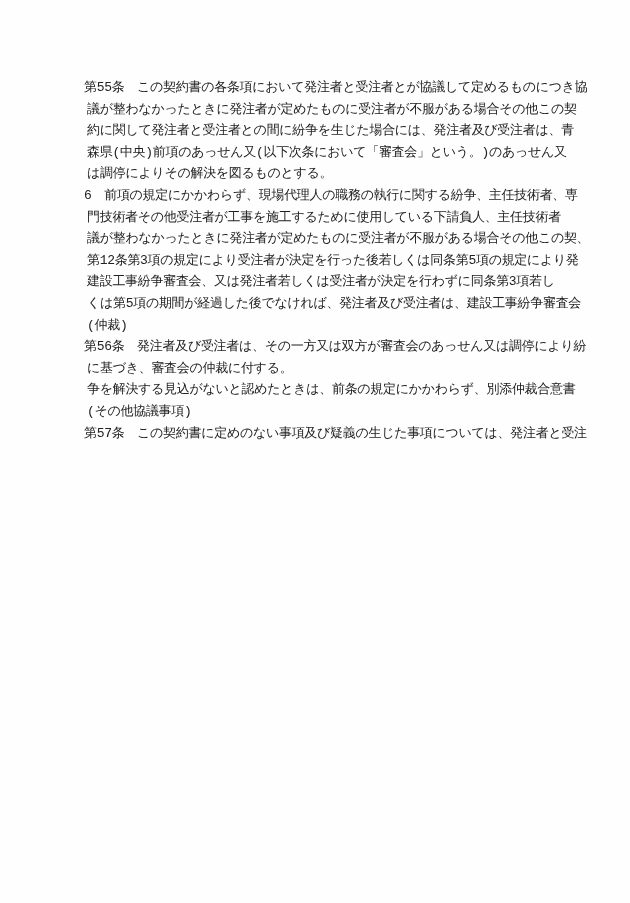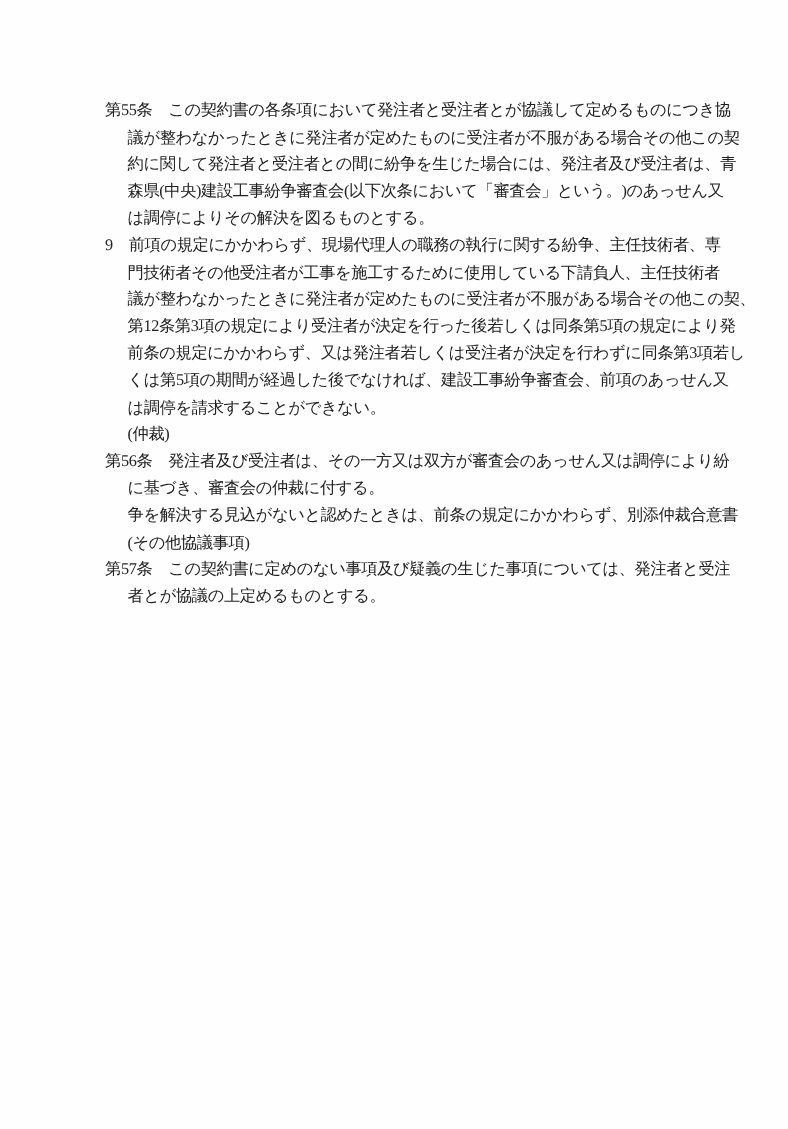--- a/index.html
+++ b/index.html
@@ -21,43 +21,42 @@
     left: 84px;
     top: 77px;
     width: 490px;
     font-size: 13px;
     line-height: 21.6px;
   }
   .line {
     white-space: pre;
     letter-spacing: -0.3px;
     height: 21.6px;
+    font-family: Liberation Mono, monospace;
   }
   .indent-1 {
-    margin-left: 18px;
+    margin-left: 3px;
   }
 </style>
 </head>
 <body>
 
 <div class="page">
   <div class="textblock">
     <div class="line indent-0">第55条　この契約書の各条項において発注者と受注者とが協議して定めるものにつき協</div>
     <div class="line indent-1">議が整わなかったときに発注者が定めたものに受注者が不服がある場合その他この契</div>
     <div class="line indent-1">約に関して発注者と受注者との間に紛争を生じた場合には、発注者及び受注者は、青</div>
-    <div class="line indent-1">森県(中央)建設工事紛争審査会(以下次条において「審査会」という。)のあっせん又</div>
+    <div class="line indent-1">森県(中央)前項のあっせん又(以下次条において「審査会」という。)のあっせん又</div>
     <div class="line indent-1">は調停によりその解決を図るものとする。</div>
-    <div class="line indent-0">9　前項の規定にかかわらず、現場代理人の職務の執行に関する紛争、主任技術者、専</div>
+    <div class="line indent-0">6　前項の規定にかかわらず、現場代理人の職務の執行に関する紛争、主任技術者、専</div>
     <div class="line indent-1">門技術者その他受注者が工事を施工するために使用している下請負人、主任技術者</div>
     <div class="line indent-1">議が整わなかったときに発注者が定めたものに受注者が不服がある場合その他この契、</div>
     <div class="line indent-1">第12条第3項の規定により受注者が決定を行った後若しくは同条第5項の規定により発</div>
-    <div class="line indent-1">前条の規定にかかわらず、又は発注者若しくは受注者が決定を行わずに同条第3項若し</div>
-    <div class="line indent-1">くは第5項の期間が経過した後でなければ、建設工事紛争審査会、前項のあっせん又</div>
-    <div class="line indent-1">は調停を請求することができない。</div>
+    <div class="line indent-1">建設工事紛争審査会、又は発注者若しくは受注者が決定を行わずに同条第3項若し</div>
+    <div class="line indent-1">くは第5項の期間が経過した後でなければ、発注者及び受注者は、建設工事紛争審査会</div>
     <div class="line indent-1">(仲裁)</div>
     <div class="line indent-0">第56条　発注者及び受注者は、その一方又は双方が審査会のあっせん又は調停により紛</div>
     <div class="line indent-1">に基づき、審査会の仲裁に付する。</div>
     <div class="line indent-1">争を解決する見込がないと認めたときは、前条の規定にかかわらず、別添仲裁合意書</div>
     <div class="line indent-1">(その他協議事項)</div>
     <div class="line indent-0">第57条　この契約書に定めのない事項及び疑義の生じた事項については、発注者と受注</div>
-    <div class="line indent-1">者とが協議の上定めるものとする。</div>
   </div>
 </div>
 
 </body></html>

